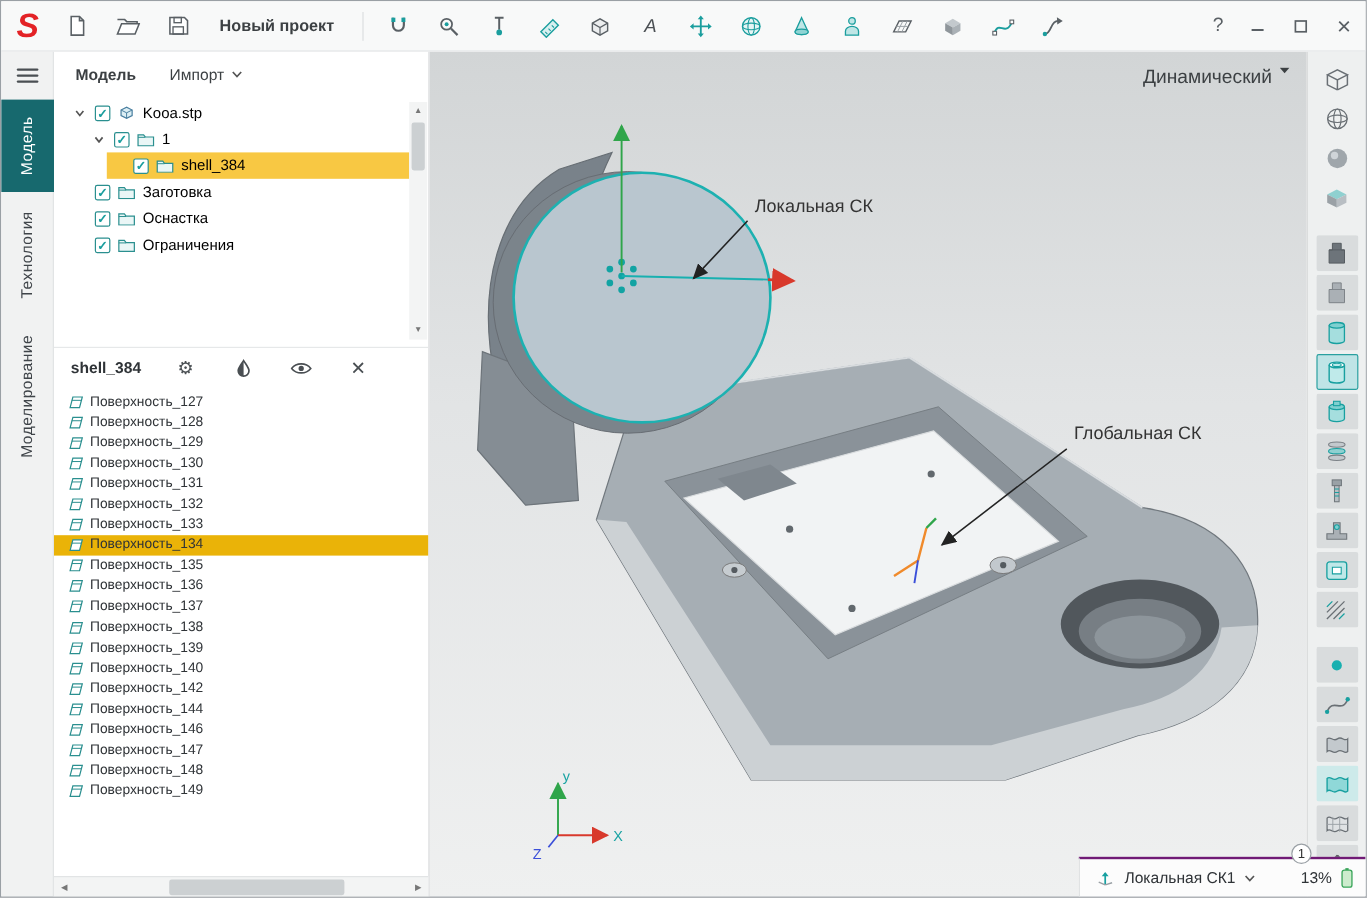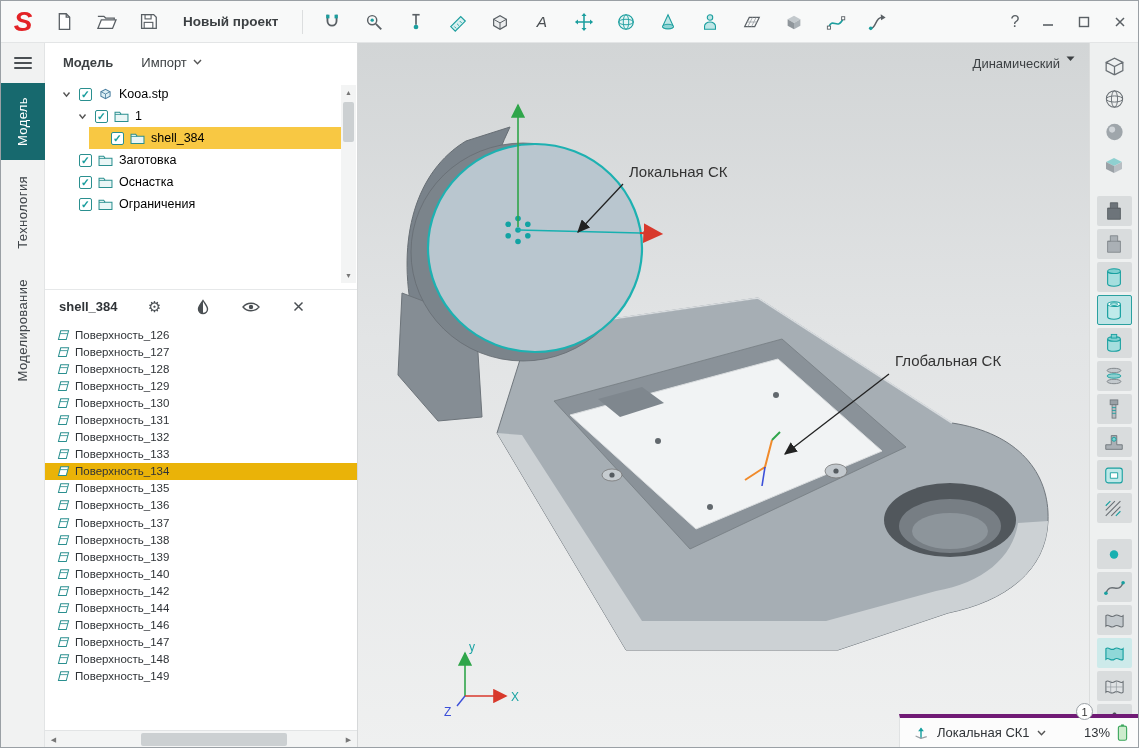--- a/index.html
+++ b/index.html
@@ -51,34 +51,34 @@
 .surf-row{height:17.1px;display:flex;align-items:center;gap:5px;padding-left:12px;cursor:pointer}
 .surf-row.sel{background:#eab308}
 .surf-label{font-size:11.5px;color:#2f3337;white-space:nowrap}
 .hscroll{height:17px;flex:none;background:#f3f4f4;border-top:1px solid #e2e4e5;position:relative}
 .hscroll .sarr{position:absolute;top:0;width:17px;height:17px;display:flex;align-items:center;justify-content:center;font-size:7px;color:#777;cursor:pointer}
 .hscroll .sarr.left{left:0}.hscroll .sarr.right{right:0}
 .hthumb{position:absolute;top:2px;height:13px;left:96px;width:146px;background:#ccd0d2;border-radius:2px;cursor:pointer}
 
 
 .viewport{position:absolute;left:357px;top:42px;right:49px;bottom:0;background:linear-gradient(180deg,#d2d5d6 0%,#e2e4e5 42%,#eff0f0 100%);overflow:hidden}
-.view-mode{position:absolute;top:13px;right:14px;display:flex;gap:6px;font-size:13px;color:#3c4043;cursor:pointer;z-index:3}
+.view-mode{position:absolute;top:13px;right:14px;display:flex;gap:6px;font-size:16px;color:#3c4043;cursor:pointer;z-index:3}
 .scene{position:absolute;left:0;top:0}
 svg text{font-family:"Liberation Sans",sans-serif}
 
 
 .right-toolbar{position:absolute;right:0;top:42px;width:49px;bottom:0;background:#eef0f0;border-left:1px solid #dbdddd;display:flex;flex-direction:column;align-items:center;padding-top:8px;z-index:9}
 .rt-btn{width:35px;height:30px;flex:none;border:1px solid transparent;background:transparent;display:flex;align-items:center;justify-content:center;margin-bottom:3px;border-radius:2px;cursor:pointer}
 .rt-btn.boxed{background:#d9dcdd}
 .rt-btn.selected{background:#bfe4e6;border-color:#2aa0a0}
 .rt-btn.highlight{background:#cdeaea}
 .rt-gap{height:13px;flex:none}
 
 
-.statusbar{position:absolute;right:0;bottom:0;width:239px;height:33px;background:#fcfcfc;border-top:4px solid #701a75;border-left:1px solid #e0e2e3;display:flex;align-items:center;padding:0 10px 0 12px;gap:7px;z-index:12}
+.statusbar{position:absolute;right:0;bottom:0;width:239px;height:33px;background:#fcfcfc;border-top:2px solid #701a75;border-left:1px solid #e0e2e3;display:flex;align-items:center;padding:0 10px 0 12px;gap:7px;z-index:12}
 .sb-label{font-size:13px;color:#2f3337;white-space:nowrap}
 .sb-zoom{font-size:13px;color:#2f3337;margin-left:auto}
 .badge{position:absolute;right:45px;bottom:27px;width:17px;height:17px;border-radius:50%;background:#fff;border:1px solid #9aa0a5;font-size:11px;color:#333;display:flex;align-items:center;justify-content:center;z-index:13}
 </style>
 </head>
 <body>
 
 <div class="window">
 
   <header class="topbar">
@@ -405,29 +405,20 @@
         </button>
     </div>
     <div class="surface-list">
         <div class="surf-row">
           <span class="node-icon">
             <svg width="13" height="12" viewBox="0 0 14 13">
               <path d="M1.5 11.5 L4 2 L12.5 2 L10 11.5 Z" fill="#fff" stroke="#2a8f8f" stroke-width="1.1"></path>
               <path d="M3 5 H11.5" stroke="#2a8f8f" stroke-width="0.9"></path>
             </svg>
           </span>
-          <span class="surf-label">Поверхность_126</span>
-        </div>
-        <div class="surf-row">
-          <span class="node-icon">
-            <svg width="13" height="12" viewBox="0 0 14 13">
-              <path d="M1.5 11.5 L4 2 L12.5 2 L10 11.5 Z" fill="#fff" stroke="#2a8f8f" stroke-width="1.1"></path>
-              <path d="M3 5 H11.5" stroke="#2a8f8f" stroke-width="0.9"></path>
-            </svg>
-          </span>
           <span class="surf-label">Поверхность_127</span>
         </div>
         <div class="surf-row">
           <span class="node-icon">
             <svg width="13" height="12" viewBox="0 0 14 13">
               <path d="M1.5 11.5 L4 2 L12.5 2 L10 11.5 Z" fill="#fff" stroke="#2a8f8f" stroke-width="1.1"></path>
               <path d="M3 5 H11.5" stroke="#2a8f8f" stroke-width="0.9"></path>
             </svg>
           </span>
           <span class="surf-label">Поверхность_128</span>

